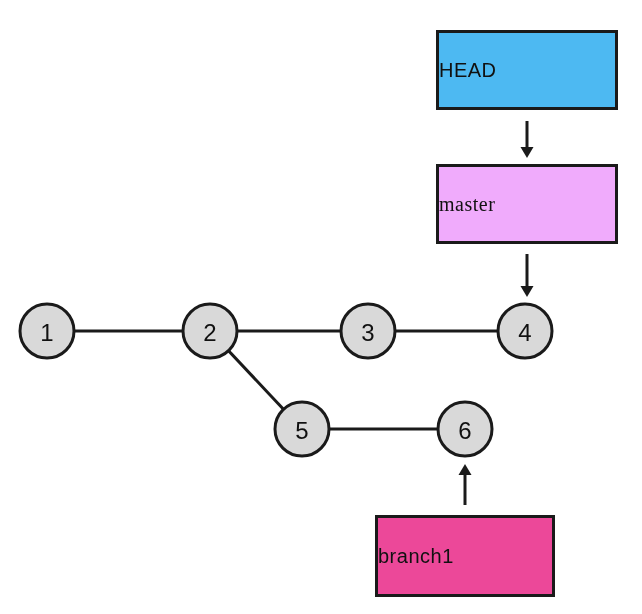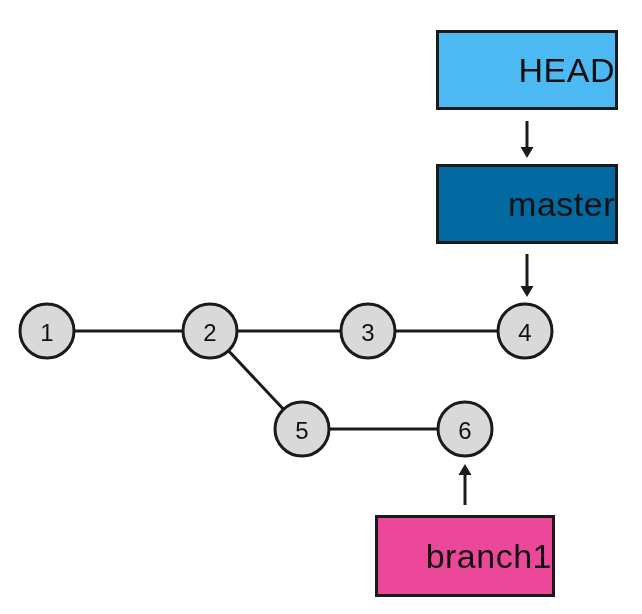--- a/index.html
+++ b/index.html
@@ -19,22 +19,22 @@
     position: absolute;
     left: 0;
     top: 0;
   }
   .ref-box {
     position: absolute;
     box-sizing: border-box;
     border: 3px solid #1a1a1a;
     display: flex;
     align-items: center;
-    justify-content: flex-end;
-    font-size: 34px;
+    justify-content: flex-start;
+    font-size: 20px;
     color: #111111;
     letter-spacing: 0.5px;
     user-select: none;
   }
 </style>
 </head>
 <body>
 
 <div class="canvas">
   <svg class="diagram-layer" id="graph-svg" width="642" height="614" viewBox="0 0 642 614">
@@ -59,19 +59,19 @@
       <text x="525" y="331" text-anchor="middle" dominant-baseline="central" dy="1" fill="#111111" font-size="24" font-family="&quot;Liberation Sans&quot;,&quot;DejaVu Sans&quot;,sans-serif">4</text>
       <circle cx="302" cy="429" r="27" fill="#d9d9d9" stroke="#1a1a1a" stroke-width="3"></circle>
       <text x="302" y="429" text-anchor="middle" dominant-baseline="central" dy="1" fill="#111111" font-size="24" font-family="&quot;Liberation Sans&quot;,&quot;DejaVu Sans&quot;,sans-serif">5</text>
       <circle cx="465" cy="429" r="27" fill="#d9d9d9" stroke="#1a1a1a" stroke-width="3"></circle>
       <text x="465" y="429" text-anchor="middle" dominant-baseline="central" dy="1" fill="#111111" font-size="24" font-family="&quot;Liberation Sans&quot;,&quot;DejaVu Sans&quot;,sans-serif">6</text>
     </svg>
 
   <div class="ref-box" id="box-0" style="left: 436px; top: 30px; width: 182px; height: 80px; background: rgb(77, 185, 242);">
     <span>HEAD</span>
   </div>
-  <div class="ref-box" id="box-1" style="left: 436px; top: 164px; width: 182px; height: 80px; background: #0369a1;">
+  <div class="ref-box" id="box-1" style="left: 436px; top: 164px; width: 182px; height: 80px; background: #f0abfc; font-family: Liberation Serif, serif;">
     <span>master</span>
   </div>
   <div class="ref-box" id="box-2" style="left: 375px; top: 515px; width: 180px; height: 82px; background: #ec4899;">
     <span>branch1</span>
   </div>
 </div>
 
 </body></html>

